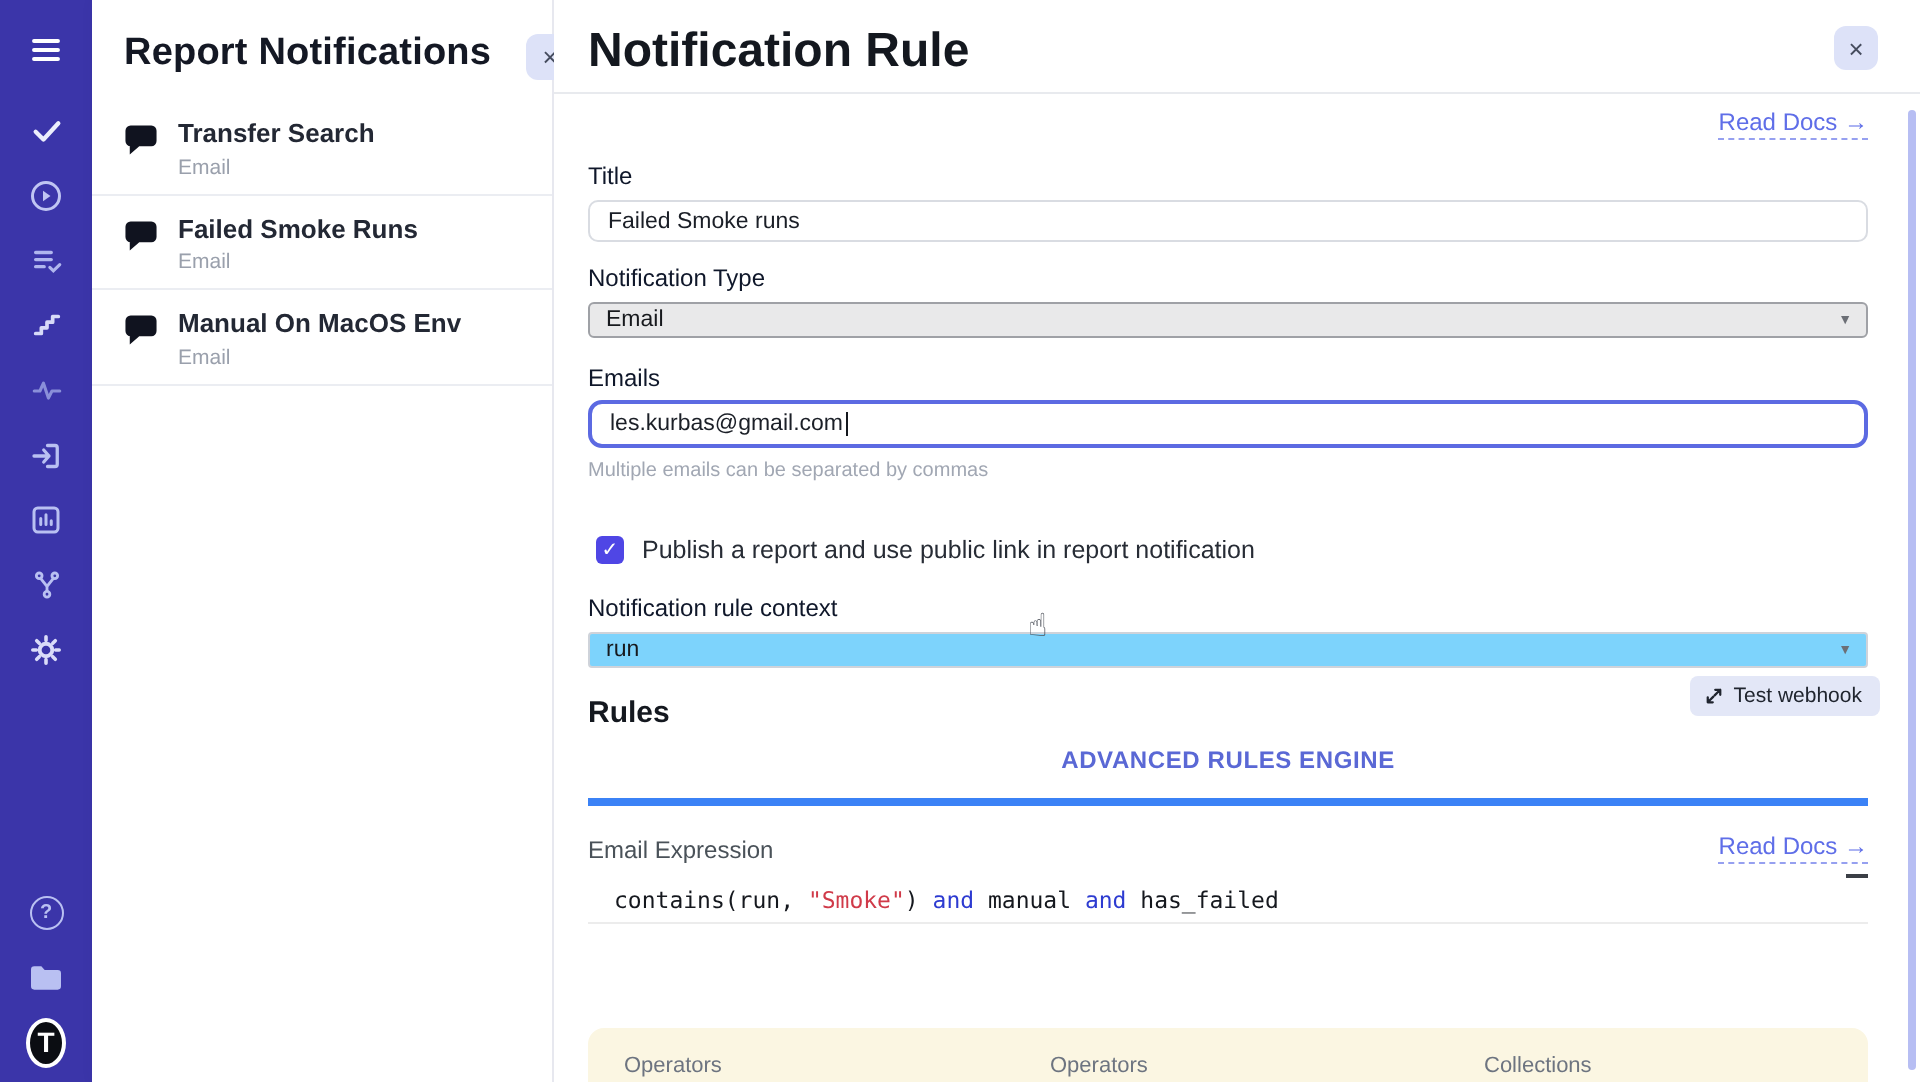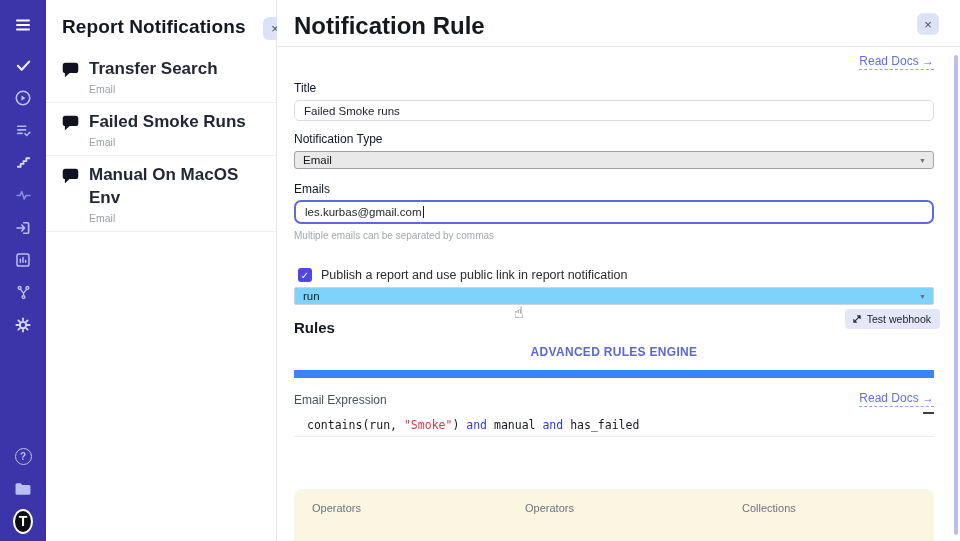--- a/index.html
+++ b/index.html
@@ -26,21 +26,21 @@
                  border-right:1px solid #e7e8ef; box-shadow:2px 0 8px rgba(40,40,90,0.07); }
   .notif-header { position:relative; padding:16px 16px 12px 16px; }
   .notif-title { font-size:19px; font-weight:700; color:#141824; letter-spacing:0.1px; }
   .panel-close { position:absolute; width:24px; height:23px; background:#dde2f8; border-radius:6px;
                  color:#454c5e; font-size:13px; display:flex; align-items:center; justify-content:center; cursor:pointer; }
   .notif-close { right:-11px; top:17px; }
   .notif-list { }
   .notif-item { display:flex; align-items:flex-start; padding:8px 10px 7px 15px; margin-left:0;
                 border-bottom:1px solid #ebedf2; cursor:pointer; }
   .notif-bubble { width:19px; height:19px; margin:3px 9px 0 0; flex:0 0 auto; }
-  .notif-name { font-size:17px; font-weight:700; color:#232834; line-height:1.35; }
+  .notif-name { font-size:13px; font-weight:700; color:#232834; line-height:1.35; }
   .notif-type { font-size:10.5px; color:#9aa0ac; margin-top:2px; }
 
   
   .main { position:absolute; left:277px; top:0; width:683px; height:541px; background:#ffffff; }
   .main-header { position:relative; height:47px; border-bottom:1px solid #e8eaee; padding:12px 0 0 17px; }
   .main-title { font-size:24px; font-weight:700; color:#14181f; }
   .main-close { right:21px; top:13px; width:22px; height:22px; }
   .scroll-thumb { position:absolute; right:2px; top:55px; width:4px; height:480px; background:#b7bef3; border-radius:2px; cursor:pointer; }
 
   .content { position:relative; padding:0 26px 0 17px; }
@@ -63,21 +63,21 @@
   .checkbox-row { display:flex; align-items:center; margin-top:27px; padding-left:4px; }
   .checkbox { width:14px; height:14px; background:#4f46e5; border-radius:3px; color:#fff; font-size:10px;
               display:flex; align-items:center; justify-content:center; margin-right:9px; cursor:pointer; }
   .checkbox-label { font-size:12.5px; color:#272c35; }
 
   .rules-row { position:relative; margin-top:10px; height:24px; }
   .rules-heading { font-size:15px; font-weight:700; color:#14181f; padding-top:4px; }
   .test-webhook { position:absolute; right:-6px; top:-6px; background:#e3e7f7; border-radius:4px;
                   padding:4px 9px 4px 7px; font-size:10.5px; color:#20252f; display:flex; align-items:center; gap:5px; cursor:pointer; }
 
-  .tab-row { margin-top:3px; text-align:center; padding-bottom:10px; border-bottom:8px solid #3b82f6; }
+  .tab-row { margin-top:3px; text-align:center; padding-bottom:10px; border-bottom:4px solid #3b82f6; }
   .tab-label { font-size:12px; font-weight:700; color:#5a68d5; letter-spacing:0.3px; cursor:pointer; }
 
   .expr-row { display:flex; justify-content:space-between; align-items:flex-end; margin-top:13px; }
   .expr-label { font-size:12px; color:#4a5259; }
 
   .code-block { position:relative; margin-top:9px; height:69px; font-family:"DejaVu Sans Mono","Liberation Mono",monospace;
                 font-size:11.5px; cursor:text; }
   .code-line { padding:2px 0 4px 13px; border-bottom:1px solid #ececec; white-space:pre; }
   .seg-plain { color:#15181e; }
   .seg-string { color:#d03a49; }
@@ -239,20 +239,21 @@
       </div>
       <div class="helper">Multiple emails can be separated by commas</div>
 
       <div class="checkbox-row">
         <span class="checkbox">
           <span>✓</span>
         </span>
         <span class="checkbox-label">Publish a report and use public link in report notification</span>
       </div>
 
+      <div class="field-label" style="margin-top:15px;">Notification rule context</div>
       <div class="select light">
         <span>run</span>
         <span class="arrow">▼</span>
       </div>
 
       <div class="rules-row">
         <div class="rules-heading">Rules</div>
         <div class="test-webhook">
           <svg width="10" height="10" viewBox="0 0 16 16" fill="none" stroke="#20252f" stroke-width="1.8" stroke-linecap="round" stroke-linejoin="round">
               <path d="M9 3h4v4M13 3L8.5 7.5"></path>

